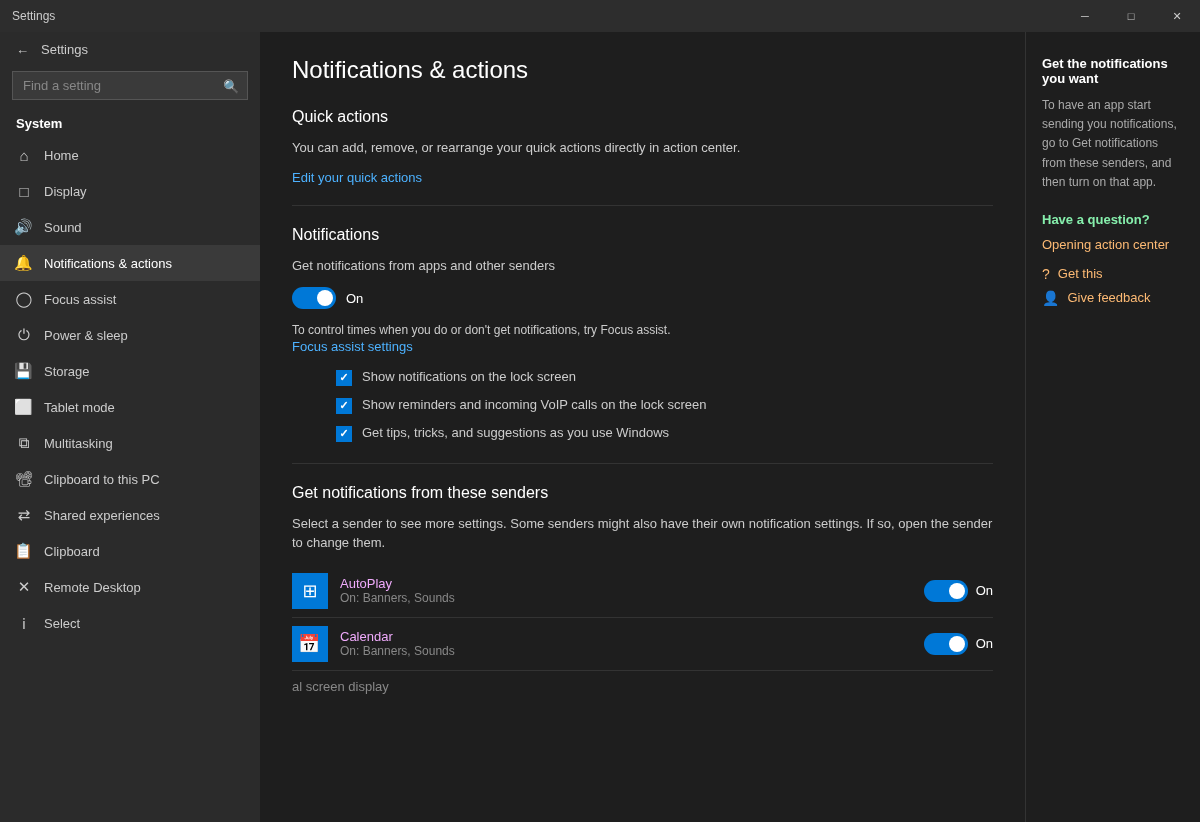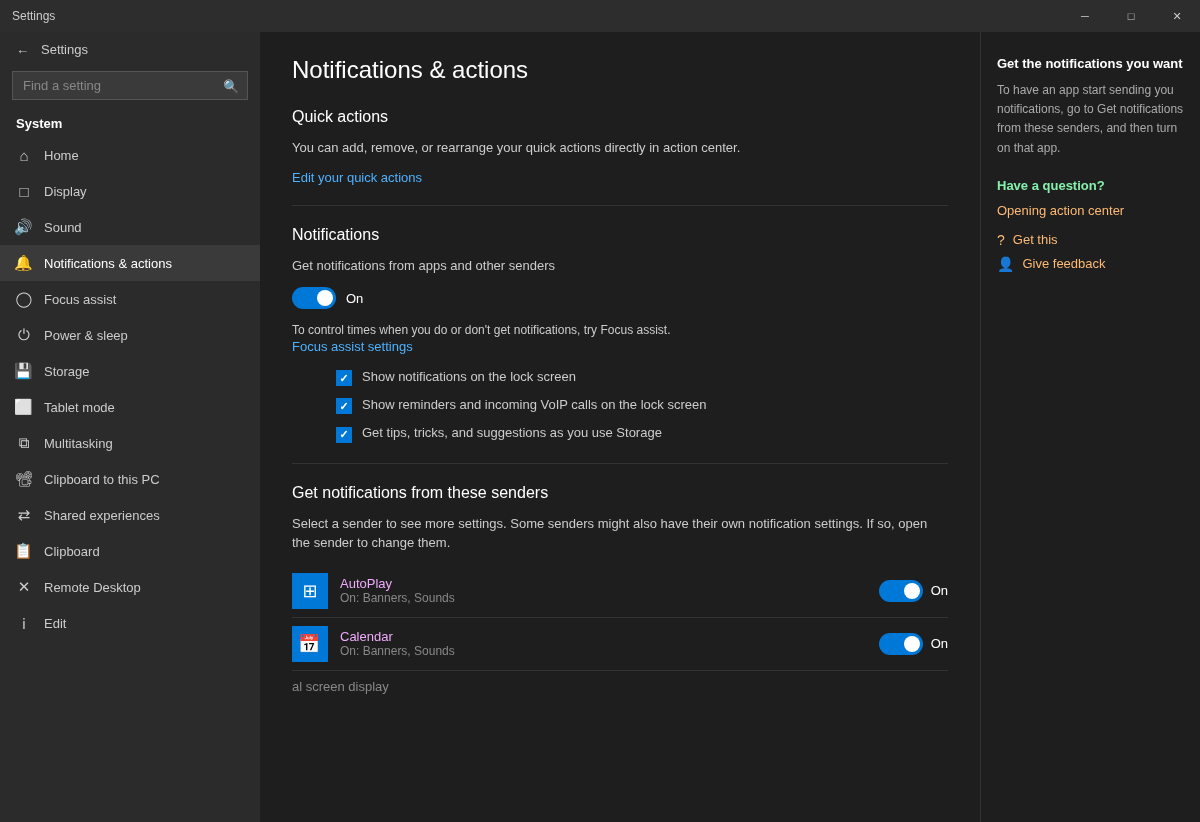--- a/index.html
+++ b/index.html
@@ -185,21 +185,21 @@
       transition: left 0.2s;
     }
     .toggle-label {
       font-size: 13px;
       color: #ffffff;
     }
 
     
     .checkbox-row {
       display: flex;
-      align-items: flex-end;
+      align-items: center;
       gap: 10px;
       margin-bottom: 10px;
       padding-left: 44px;
     }
     .checkbox {
       width: 16px;
       height: 16px;
       background: #0078d7;
       border: none;
       display: flex;
@@ -260,21 +260,21 @@
       color: #888;
     }
     .sender-right {
       display: flex;
       align-items: center;
       gap: 8px;
     }
 
     
     .right-panel {
-      width: 220px;
+      width: 175px;
       background: #1e1e1e;
       padding: 16px;
       flex-shrink: 0;
       border-left: 1px solid #333;
       overflow-y: auto;
     }
     .right-panel-title {
       font-size: 13px;
       font-weight: 600;
       color: #ffffff;
@@ -395,21 +395,21 @@
         <div class="sidebar-item">
       <span class="icon">📋</span>
       <span>Clipboard</span>
     </div>
         <div class="sidebar-item">
       <span class="icon">✕</span>
       <span>Remote Desktop</span>
     </div>
         <div class="sidebar-item">
       <span class="icon">ℹ</span>
-      <span>Edit</span>
+      <span>Select</span>
     </div>
       </div>
   </div>
 
   <div class="content-area">
     <div class="main-content">
       <div class="page-title">Notifications &amp; actions</div>
 
       <div class="section-title">Quick actions</div>
       <div class="section-desc">You can add, remove, or rearrange your quick actions directly in action center.</div>
@@ -431,21 +431,21 @@
           <div class="checkbox-row">
       <div class="checkbox"></div>
       <span class="checkbox-label">Show notifications on the lock screen</span>
     </div>
           <div class="checkbox-row">
       <div class="checkbox"></div>
       <span class="checkbox-label">Show reminders and incoming VoIP calls on the lock screen</span>
     </div>
           <div class="checkbox-row">
       <div class="checkbox"></div>
-      <span class="checkbox-label">Get tips, tricks, and suggestions as you use Storage</span>
+      <span class="checkbox-label">Get tips, tricks, and suggestions as you use Windows</span>
     </div>
         </div>
 
       <div class="divider"></div>
 
       <div class="section-title">Get notifications from these senders</div>
       <div class="section-desc">Select a sender to see more settings. Some senders might also have their own notification settings. If so, open the sender to change them.</div>
 
       <div id="senders-container">
           <div class="sender-item">

